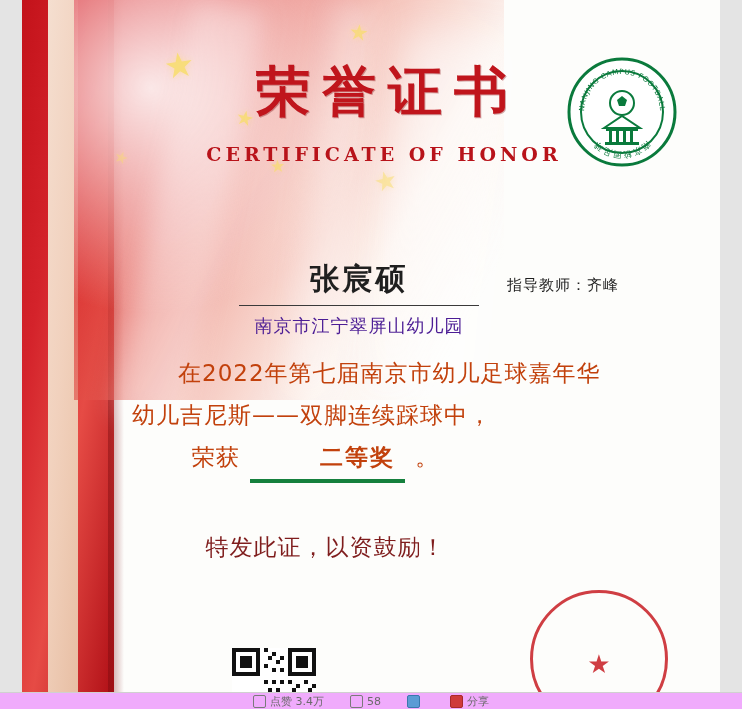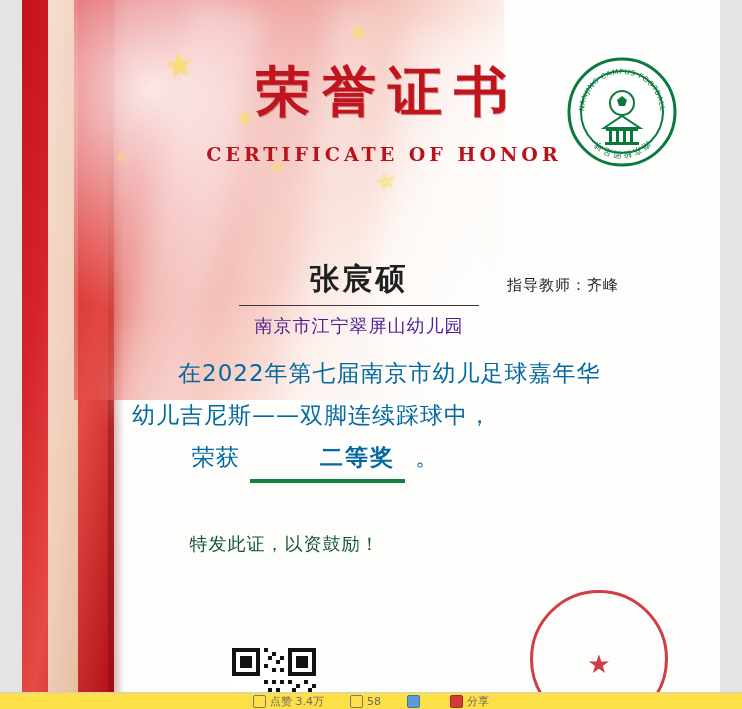--- a/index.html
+++ b/index.html
@@ -34,21 +34,21 @@
   .page-margin-left { left: 0; }
   .page-margin-right { right: 0; }
 
   
   .bottom-strip {
     position: absolute;
     left: 0;
     right: 0;
     bottom: 0;
     height: 16px;
-    background: #fde047;
+    background: #f0abfc;
     border-top: 1px solid #d0d0d0;
     display: flex;
     align-items: center;
     justify-content: center;
     gap: 26px;
     color: #6a6a6a;
     font-size: 11px;
     overflow: hidden;
   }
   .strip-item {
@@ -225,21 +225,21 @@
     white-space: nowrap;
   }
 
   
   .body-block {
     position: absolute;
     left: 110px;
     top: 352px;
     width: 560px;
     font-size: 23px;
-    color: #0369a1;
+    color: #c2410c;
     line-height: 42px;
     letter-spacing: 1px;
   }
   .body-line-1 { text-indent: 2em; margin: 0; }
   .body-line-2 { margin: 0; }
   .award-line {
     margin: 0;
     text-indent: 2.6em;
     display: block;
   }
@@ -249,22 +249,22 @@
     border-bottom: 4px solid #15803d;
     padding: 0 10px 1px 10px;
     margin: 0 2px;
     letter-spacing: 2px;
   }
   .closing-line {
     position: absolute;
     left: 110px;
     top: 532px;
     width: 560px;
-    font-size: 18px;
-    color: #14532d;
+    font-size: 23px;
+    color: #7f1d1d;
     letter-spacing: 1px;
     text-indent: 3.2em;
     margin: 0;
   }
 
   
   .qr-code {
     position: absolute;
     left: 210px;
     bottom: 0;

